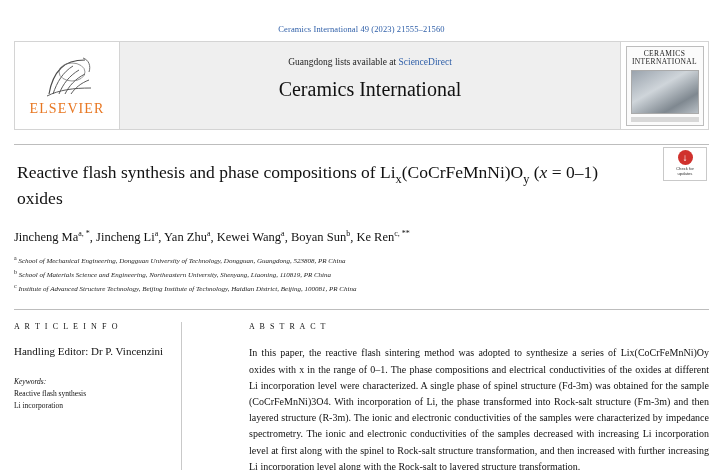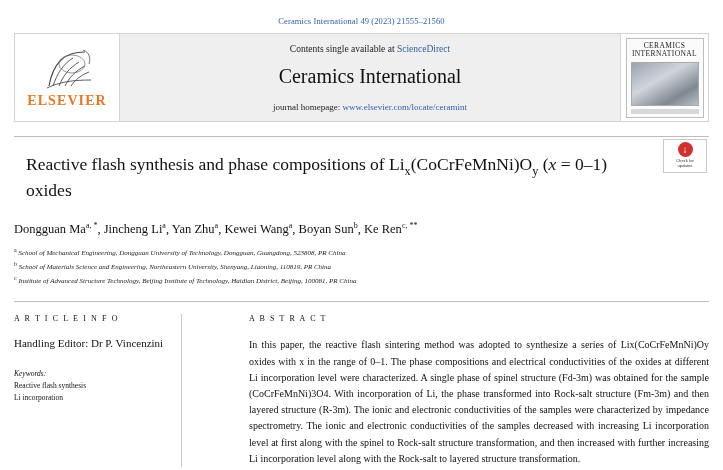--- a/index.html
+++ b/index.html
@@ -12,21 +12,21 @@
     background: #ffffff;
     font-family: "Liberation Serif", serif;
     color: #000000;
     overflow: hidden;
   }
   .page {
     position: relative;
     width: 723px;
     height: 360px;
     box-sizing: border-box;
-    padding: 8px 14px;
+    padding: 16px 14px;
   }
 
   
   .runhead {
     text-align: center;
     font-size: 8.5px;
     color: #2f5fa8;
     padding-top: 8px;
     letter-spacing: .1px;
   }
@@ -51,21 +51,21 @@
     background: #ffffff;
     padding: 2px 0 4px;
     box-sizing: border-box;
   }
   .tree-svg { display:block; }
   .elsevier-word {
     font-family: "Liberation Serif", serif;
     font-size: 14px;
     letter-spacing: 1.1px;
     color: #e87722;
-    font-weight: bold;
+    font-weight: normal;
     margin-top: 1px;
   }
   .mast-center {
     flex: 1 1 auto;
     background: #efefef;
     display: flex;
     flex-direction: column;
     align-items: center;
     justify-content: center;
     padding: 4px 0;
@@ -136,21 +136,21 @@
   
   .title-block {
     position: relative;
     margin-top: 16px;
     padding-right: 64px;
   }
   .paper-title {
     font-size: 17.5px;
     line-height: 1.35;
     font-weight: normal;
-    margin: 12px;
+    margin: 3px;
     color: #111;
   }
   .crossmark {
     position: absolute;
     right: 2px;
     top: -14px;
     width: 44px;
     height: 34px;
     border: 1px solid #c9c9c9;
     background: #fff;
@@ -272,26 +272,23 @@
         <path d="M32 42 C36 36, 42 31, 50 28" stroke="#4a4a4a" stroke-width="0.9" fill="none"></path>
         <path d="M8 44 C20 38, 34 36, 52 36" stroke="#4a4a4a" stroke-width="0.9" fill="none"></path>
         <ellipse cx="33" cy="20" rx="13" ry="9" fill="none" stroke="#6a6a6a" stroke-width="0.7"></ellipse>
         <path d="M44 6 C50 8, 52 14, 50 20" stroke="#4a4a4a" stroke-width="0.8" fill="none"></path>
       </svg>
       <div class="elsevier-word">ELSEVIER</div>
     </div>
 
     <div class="mast-center">
       <div class="mast-contents">
-        <span>Contents single available at </span><a href="#">ScienceDirect</a>
+        <span>Guangdong lists available at </span><a href="#">ScienceDirect</a>
       </div>
       <div class="mast-title">Ceramics International</div>
-      <div class="mast-home">
-        <span>journal homepage: </span><a href="#">www.elsevier.com/locate/ceramint</a>
-      </div>
     </div>
 
     <div class="mast-cover">
       <div class="cover-inner">
         <div class="cover-title">CERAMICS INTERNATIONAL</div>
         <div class="cover-pic"></div>
         <div class="cover-bar"></div>
       </div>
     </div>
   </div>
@@ -306,21 +303,21 @@
     <div class="crossmark">
       <div class="cm-badge">↓</div>
       <div class="cm-text">
         <span>Check for</span><br>
         <span>updates</span>
       </div>
     </div>
   </div>
 
   <div class="authors">
-    <span><span>Dongguan Ma</span><sup>a, *</sup></span>,
+    <span><span>Jincheng Ma</span><sup>a, *</sup></span>,
     <span><span>Jincheng Li</span><sup>a</sup></span>,
     <span><span>Yan Zhu</span><sup>a</sup></span>,
     <span><span>Kewei Wang</span><sup>a</sup></span>,
     <span><span>Boyan Sun</span><sup>b</sup></span>,
     <span><span>Ke Ren</span><sup>c, **</sup></span>
   </div>
 
   <div class="affils">
     <div><sup>a</sup> <span>School of Mechanical Engineering, Dongguan University of Technology, Dongguan, Guangdong, 523808, PR China</span></div>
     <div><sup>b</sup> <span>School of Materials Science and Engineering, Northeastern University, Shenyang, Liaoning, 110819, PR China</span></div>

